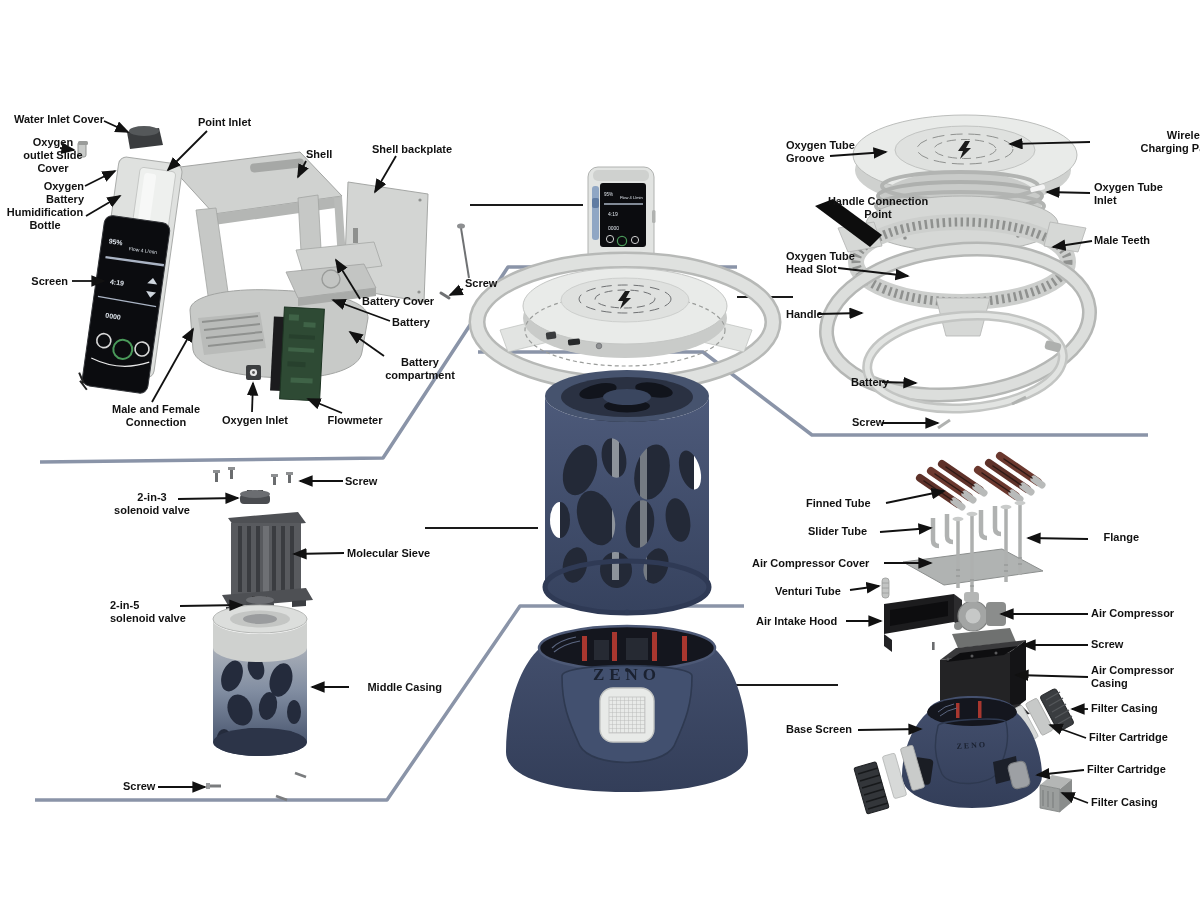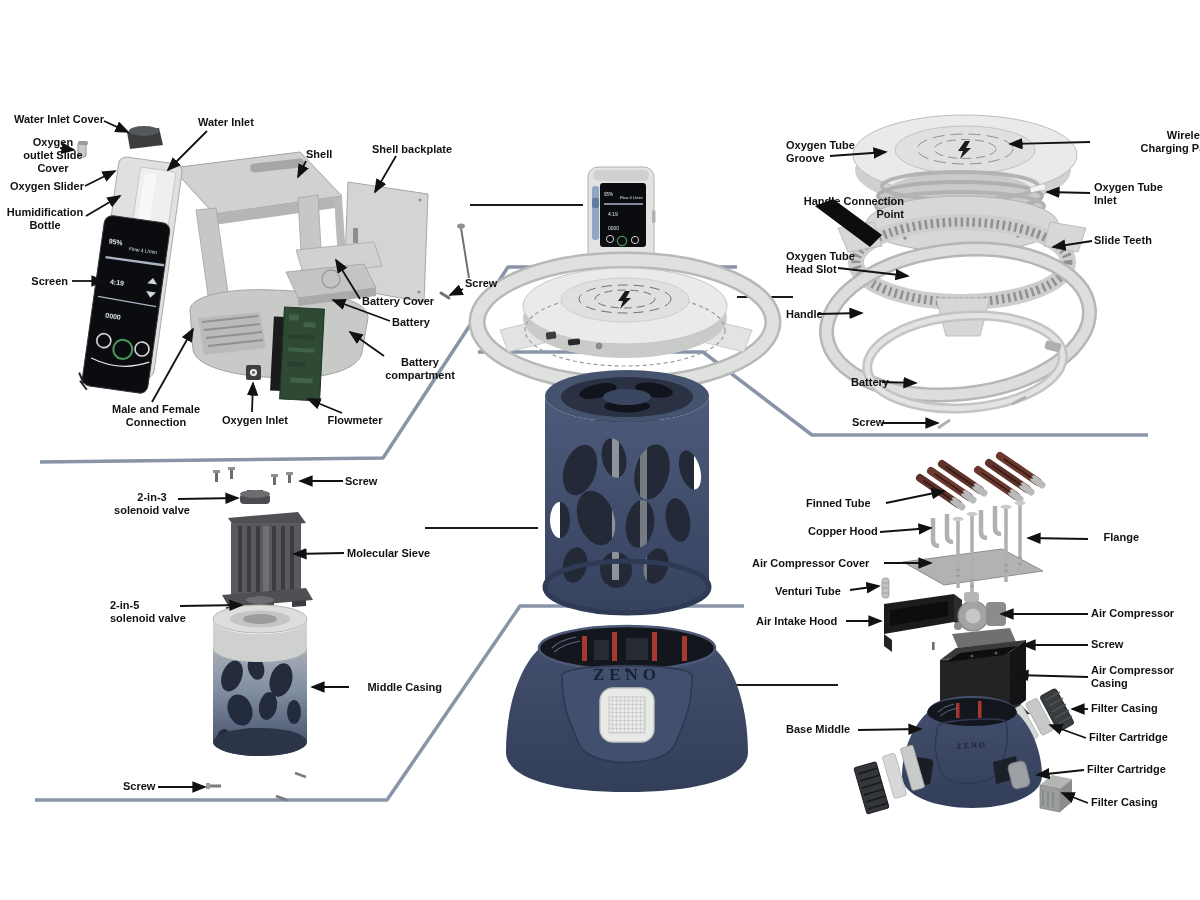--- a/index.html
+++ b/index.html
@@ -498,70 +498,70 @@
     <line class="ld" x1="1088" y1="677" x2="1016" y2="675" marker-end="url(#ah)"></line>
     <line class="ld" x1="1088" y1="709" x2="1072" y2="709" marker-end="url(#ah)"></line>
     <line class="ld" x1="1086" y1="738" x2="1050" y2="725" marker-end="url(#ah)"></line>
     <line class="ld" x1="1084" y1="770" x2="1037" y2="775" marker-end="url(#ah)"></line>
     <line class="ld" x1="1088" y1="803" x2="1062" y2="793" marker-end="url(#ah)"></line>
     <line class="ld" x1="858" y1="730" x2="921" y2="729" marker-end="url(#ah)"></line>
   </g>
 </svg>
 
 <div class="lbl" style="left:10px;top:113px;width:94px;text-align:right">Water Inlet Cover</div>
-<div class="lbl" style="left:198px;top:116px;width:70px;text-align:left">Water Inlet</div>
+<div class="lbl" style="left:198px;top:116px;width:70px;text-align:left">Point Inlet</div>
 <div class="lbl" style="left:18px;top:136px;width:70px;text-align:center">Oxygen
 outlet Slide
 Cover</div>
-<div class="lbl" style="left:8px;top:180px;width:76px;text-align:right">Oxygen Slider</div>
+<div class="lbl" style="left:8px;top:180px;width:76px;text-align:right">Oxygen Battery</div>
 <div class="lbl" style="left:4px;top:206px;width:82px;text-align:center">Humidification
 Bottle</div>
 <div class="lbl" style="left:12px;top:275px;width:56px;text-align:right">Screen</div>
 <div class="lbl" style="left:100px;top:403px;width:112px;text-align:center">Male and Female
 Connection</div>
 <div class="lbl" style="left:212px;top:414px;width:86px;text-align:center">Oxygen Inlet</div>
 <div class="lbl" style="left:315px;top:414px;width:80px;text-align:center">Flowmeter</div>
 <div class="lbl" style="left:372px;top:356px;width:96px;text-align:center">Battery
 compartment</div>
 <div class="lbl" style="left:392px;top:316px;width:50px;text-align:left">Battery</div>
 <div class="lbl" style="left:362px;top:295px;width:88px;text-align:left">Battery Cover</div>
 <div class="lbl" style="left:306px;top:148px;width:40px;text-align:left">Shell</div>
 <div class="lbl" style="left:372px;top:143px;width:98px;text-align:left">Shell backplate</div>
 <div class="lbl" style="left:465px;top:277px;width:42px;text-align:left">Screw</div>
 <div class="lbl" style="left:786px;top:139px;width:82px;text-align:left">Oxygen Tube
 Groove</div>
 <div class="lbl" style="left:1120px;top:129px;width:92px;text-align:right">Wireless
 Charging Pad</div>
 <div class="lbl" style="left:1094px;top:181px;width:82px;text-align:left">Oxygen Tube
 Inlet</div>
-<div class="lbl" style="left:792px;top:195px;width:112px;text-align:right">Handle Connection
+<div class="lbl" style="left:822px;top:195px;width:112px;text-align:center">Handle Connection
 Point</div>
-<div class="lbl" style="left:1094px;top:234px;width:72px;text-align:left">Slide Teeth</div>
+<div class="lbl" style="left:1094px;top:234px;width:72px;text-align:left">Male Teeth</div>
 <div class="lbl" style="left:786px;top:250px;width:82px;text-align:left">Oxygen Tube
 Head Slot</div>
 <div class="lbl" style="left:786px;top:308px;width:48px;text-align:left">Handle</div>
 <div class="lbl" style="left:851px;top:376px;width:44px;text-align:left">Battery</div>
 <div class="lbl" style="left:852px;top:416px;width:42px;text-align:left">Screw</div>
 <div class="lbl" style="left:345px;top:475px;width:40px;text-align:left">Screw</div>
 <div class="lbl" style="left:108px;top:491px;width:88px;text-align:center">2-in-3
 solenoid valve</div>
 <div class="lbl" style="left:347px;top:547px;width:102px;text-align:left">Molecular Sieve</div>
 <div class="lbl" style="left:110px;top:599px;width:88px;">2-in-5
 solenoid valve</div>
 <div class="lbl" style="left:352px;top:681px;width:90px;text-align:right">Middle Casing</div>
 <div class="lbl" style="left:123px;top:780px;width:40px;text-align:left">Screw</div>
 <div class="lbl" style="left:806px;top:497px;width:78px;text-align:left">Finned Tube</div>
-<div class="lbl" style="left:808px;top:525px;width:82px;text-align:left">Copper Hood</div>
+<div class="lbl" style="left:808px;top:525px;width:82px;text-align:left">Slider Tube</div>
 <div class="lbl" style="left:1091px;top:531px;width:48px;text-align:right">Flange</div>
 <div class="lbl" style="left:752px;top:557px;width:128px;text-align:left">Air Compressor Cover</div>
 <div class="lbl" style="left:775px;top:585px;width:82px;text-align:left">Venturi Tube</div>
 <div class="lbl" style="left:756px;top:615px;width:98px;text-align:left">Air Intake Hood</div>
 <div class="lbl" style="left:1091px;top:607px;width:96px;text-align:left">Air Compressor</div>
 <div class="lbl" style="left:1091px;top:638px;width:42px;text-align:left">Screw</div>
 <div class="lbl" style="left:1091px;top:664px;width:100px;text-align:left">Air Compressor
 Casing</div>
 <div class="lbl" style="left:1091px;top:702px;width:82px;text-align:left">Filter Casing</div>
 <div class="lbl" style="left:1089px;top:731px;width:96px;text-align:left">Filter Cartridge</div>
 <div class="lbl" style="left:1087px;top:763px;width:96px;text-align:left">Filter Cartridge</div>
 <div class="lbl" style="left:1091px;top:796px;width:84px;text-align:left">Filter Casing</div>
-<div class="lbl" style="left:786px;top:723px;width:76px;text-align:left">Base Middle</div>
+<div class="lbl" style="left:786px;top:723px;width:76px;text-align:left">Base Screen</div>
 
 </div>
 
 </body></html>

